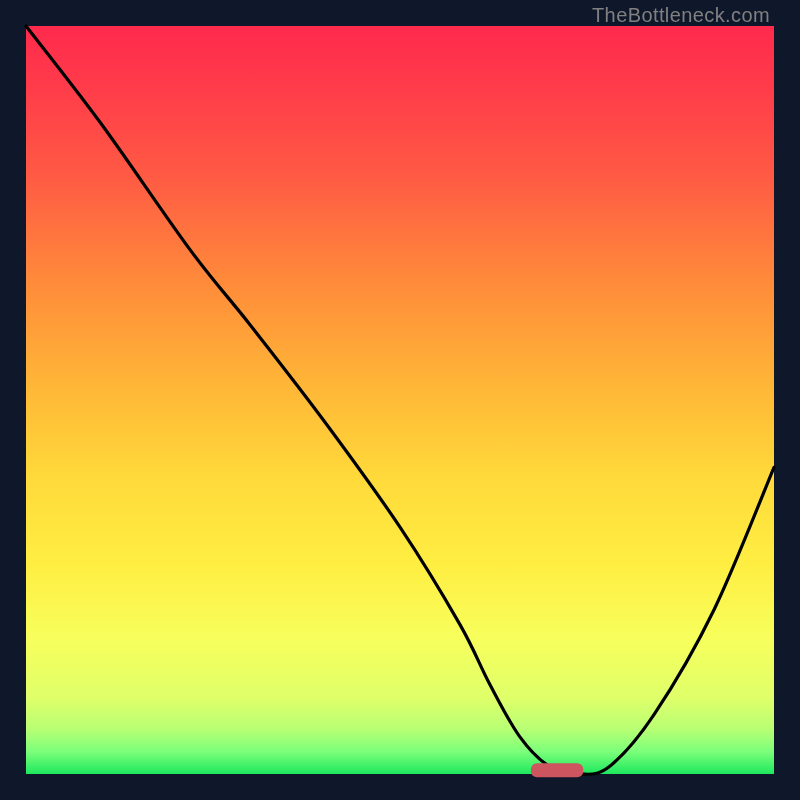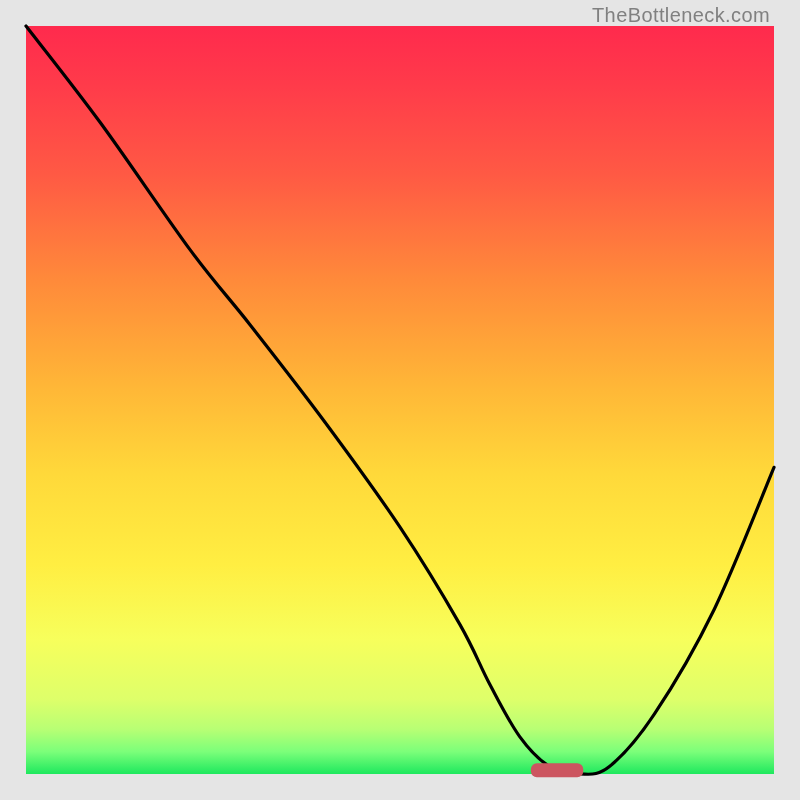--- a/index.html
+++ b/index.html
@@ -9,21 +9,21 @@
     height: 800px;
     background: #000;
     overflow: hidden;
   }
   .frame {
     position: absolute;
     left: 0;
     top: 0;
     width: 800px;
     height: 800px;
-    background: #e5e5e5;
+    background: #0f172a;
   }
   .plot {
     position: absolute;
     left: 26px;
     top: 26px;
     width: 748px;
     height: 748px;
     
     background: linear-gradient(
       to bottom,

